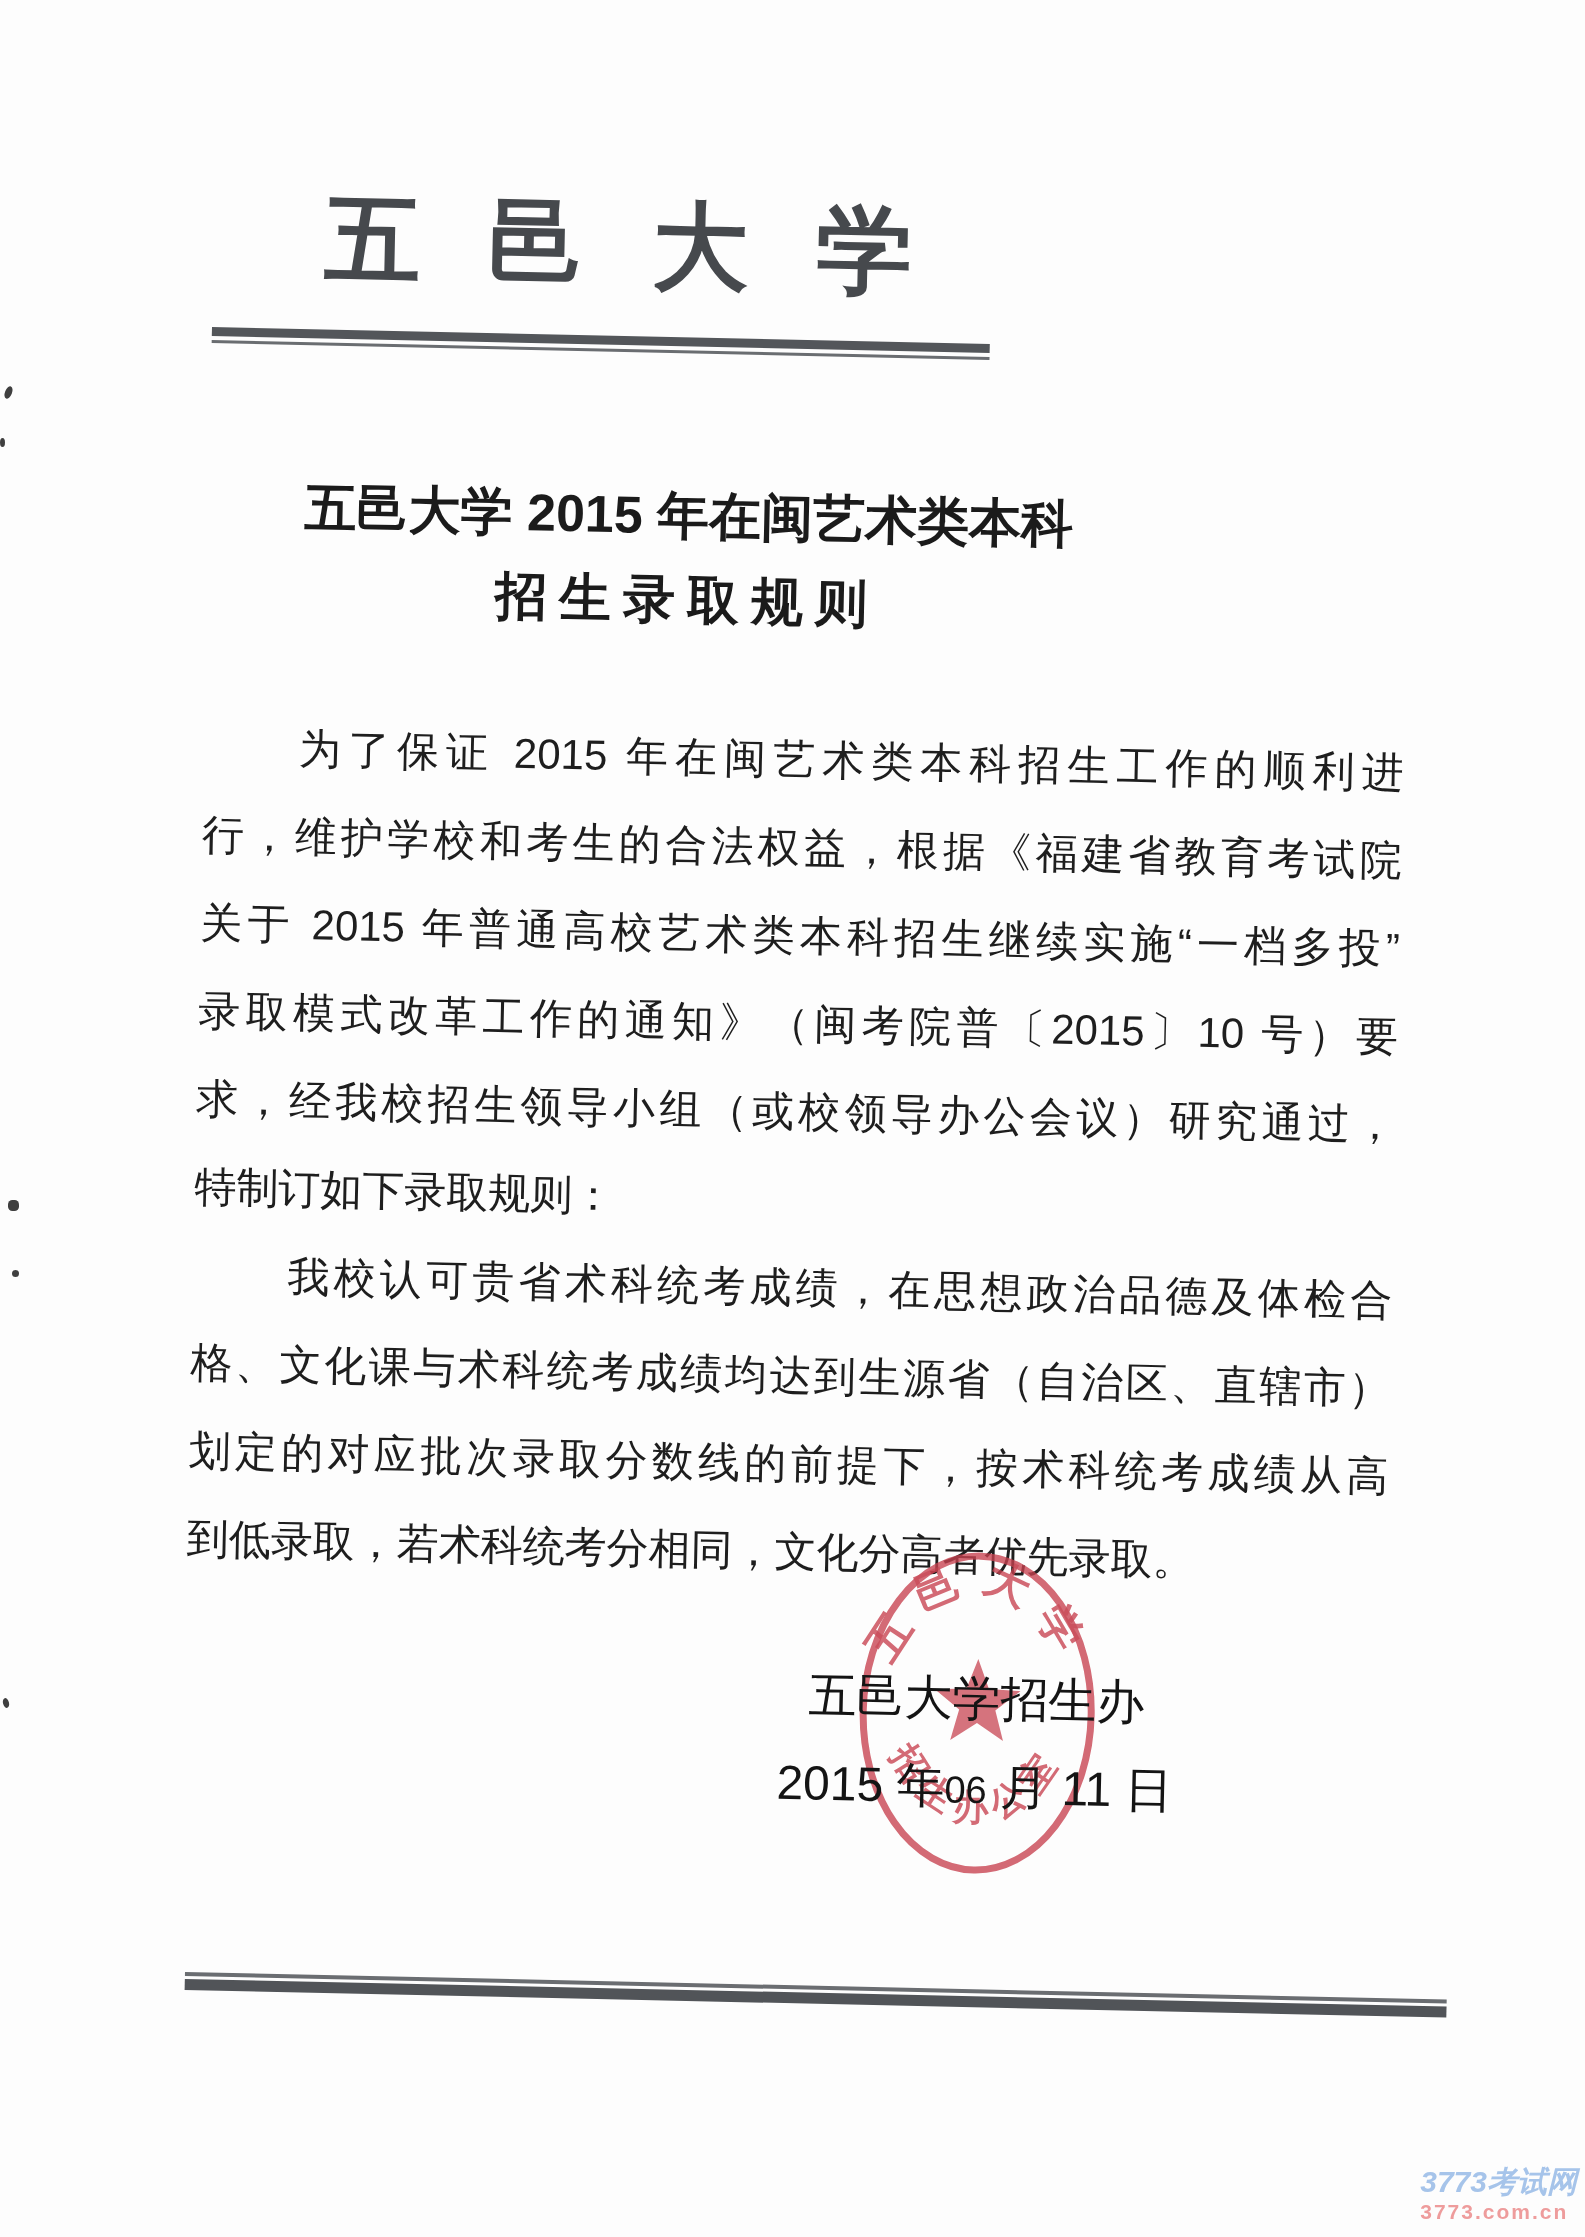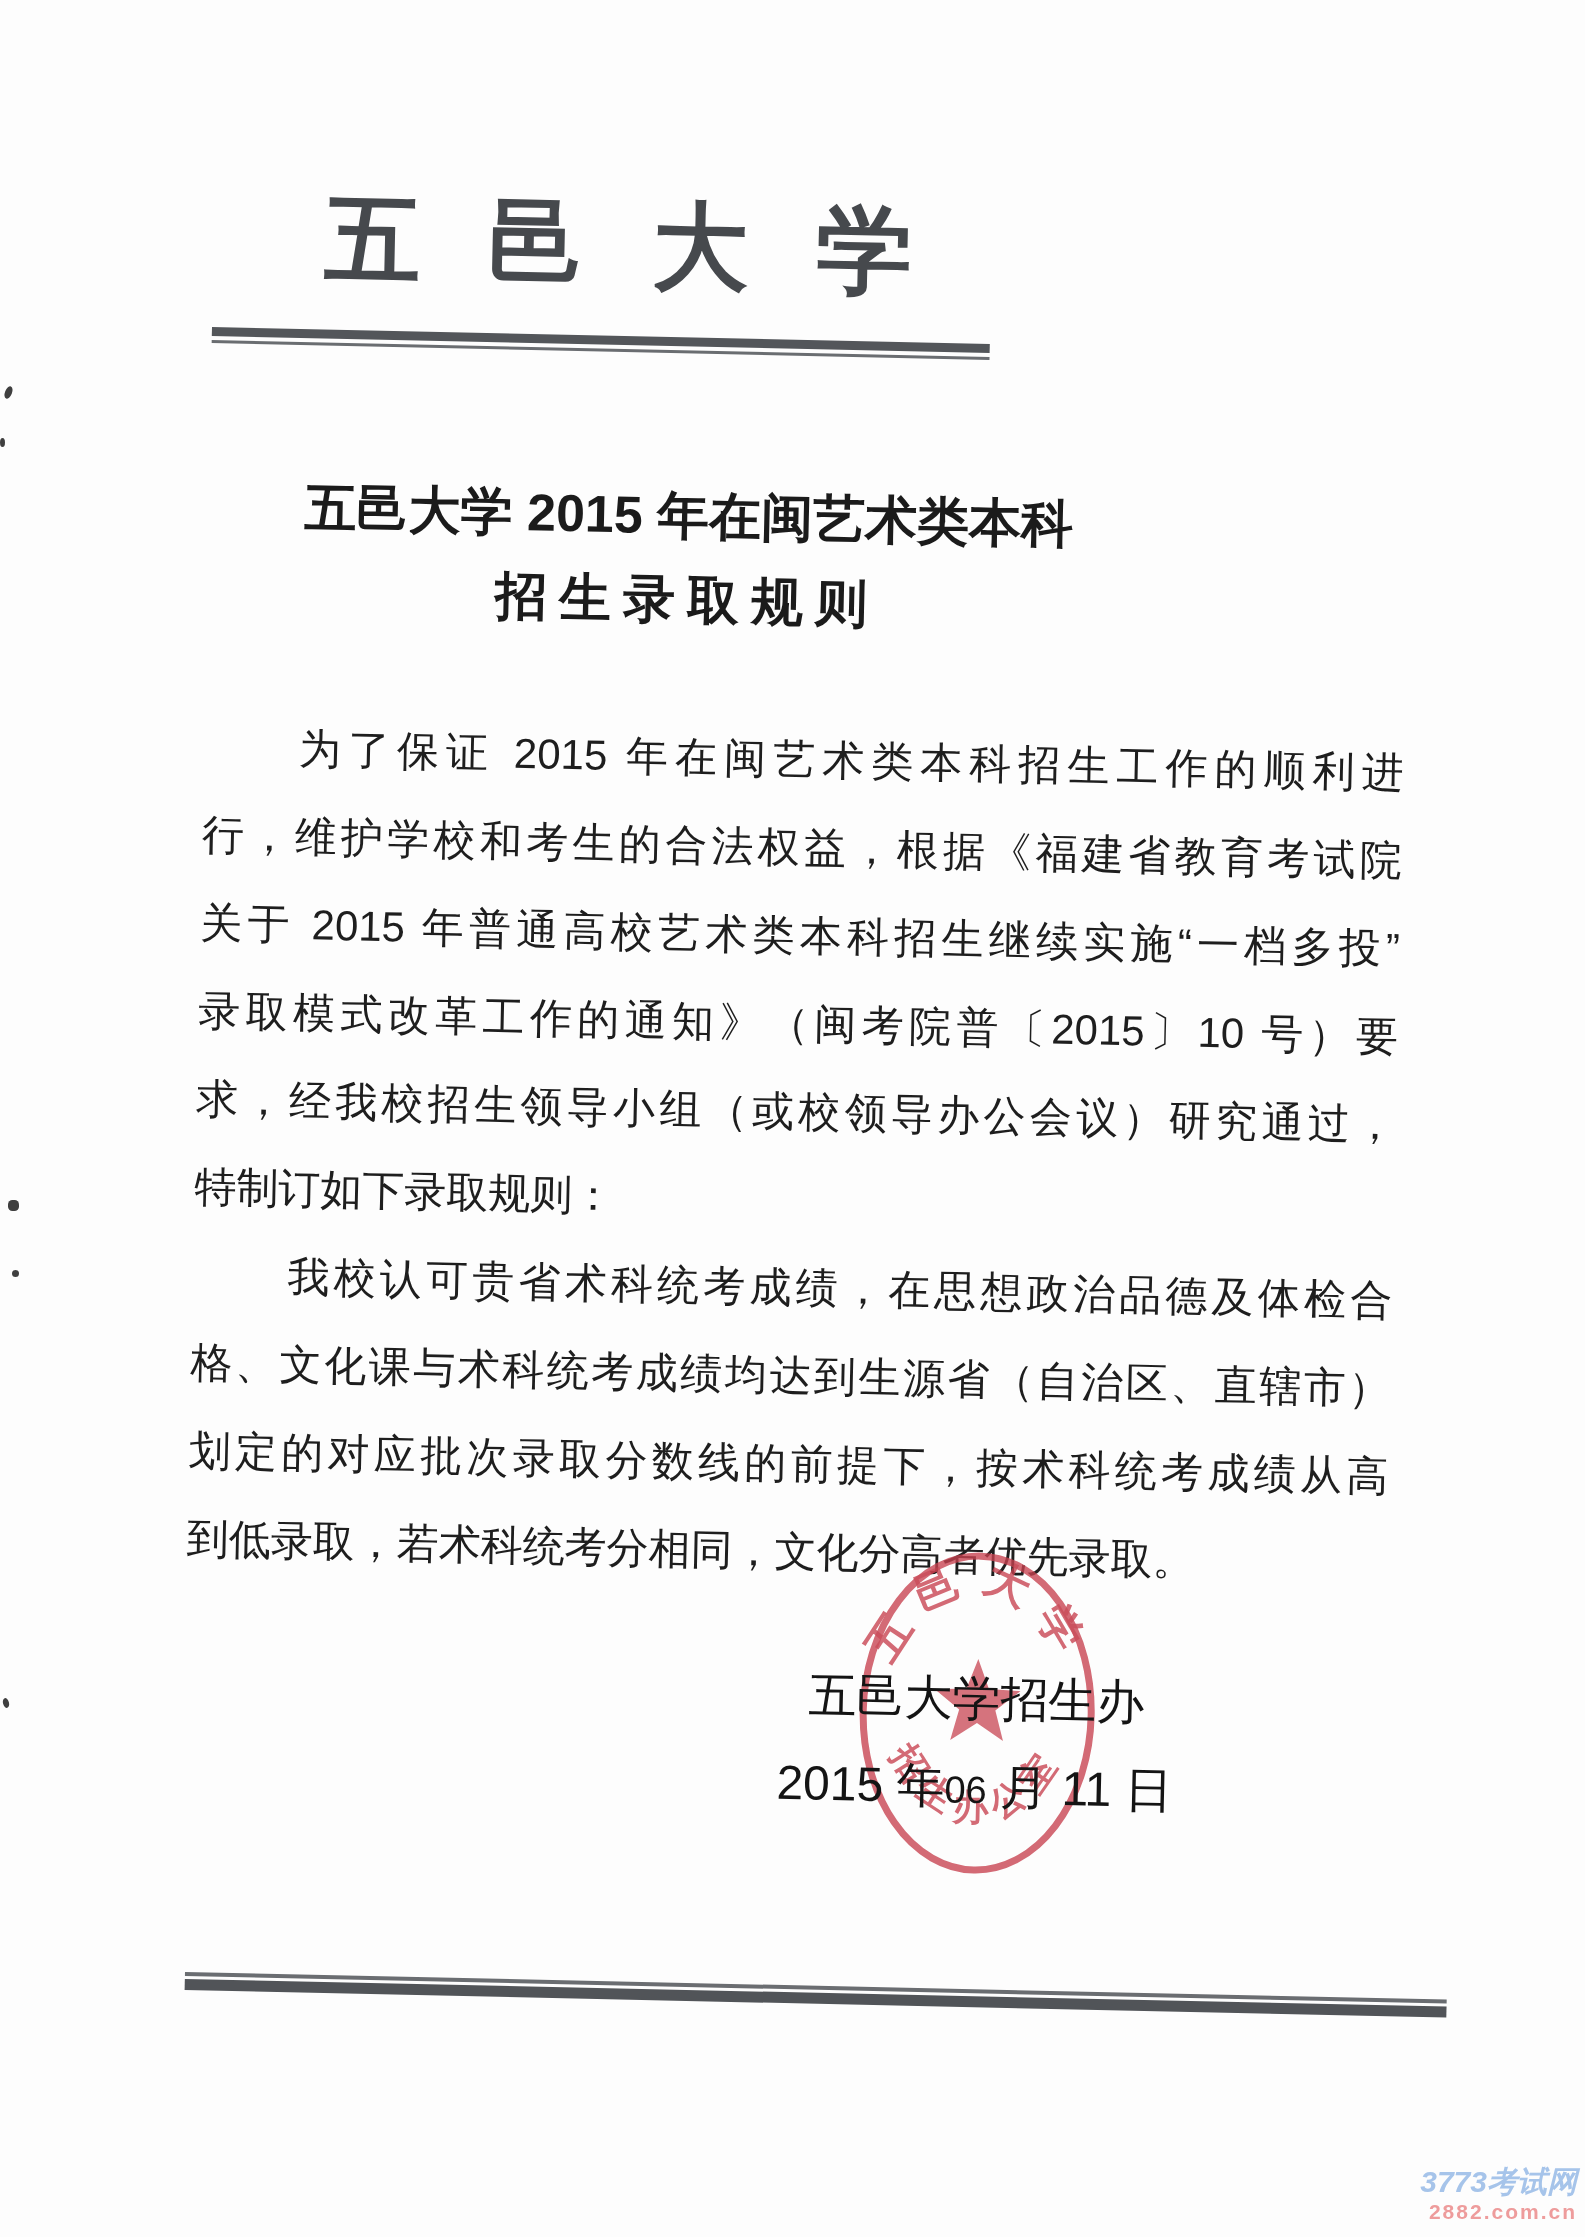--- a/index.html
+++ b/index.html
@@ -48,21 +48,21 @@
     position:absolute; left:0; top:214px; width:560px; z-index:2;
     text-align:center; font-size:48px; color:#141414;
   }
   .date-line .small { font-size:38px; }
 
   .rule-bottom { position:absolute; left:185px; top:1972px; width:1262px; }
   .rule-bottom .thin  { height:4px;  background:#6a6d71; }
   .rule-bottom .thick { height:11px; background:#515458; margin-top:3px; }
 
   
-  .watermark { position:absolute; right:8px; top:2166px; text-align:right; line-height:1.05; }
+  .watermark { position:absolute; right:8px; top:2166px; line-height:1.05; }
   .wm-name { font-style:italic; font-weight:700; font-size:30px; color:#a6c4ea; }
   .wm-url  { font-weight:700; font-size:21px; color:#ee9c9c; letter-spacing:2px; margin-top:3px; }
 
   
   .speck { position:absolute; background:#3f3f3f; border-radius:50%; }
   .speck.s1 { left:5px;  top:386px;  width:7px;  height:13px; transform:rotate(22deg); }
   .speck.s2 { left:0px;  top:438px;  width:5px;  height:9px;  }
   .speck.s3 { left:8px;  top:1200px; width:11px; height:11px; border-radius:40%; }
   .speck.s4 { left:12px; top:1270px; width:7px;  height:7px;  }
   .speck.s5 { left:3px;  top:1698px; width:6px;  height:10px; transform:rotate(-15deg); }
@@ -119,21 +119,21 @@
     <div class="date-line"><span>2015 年</span><span class="small">06</span><span> 月 </span><span>11</span><span> 日</span></div>
   </div>
 
   <div class="rule-bottom tilt">
     <div class="thin"></div>
     <div class="thick"></div>
   </div>
 
   <div class="watermark">
     <div class="wm-name">3773考试网</div>
-    <div class="wm-url">2882.com.cn</div>
+    <div class="wm-url">3773.com.cn</div>
   </div>
 
   <div class="speck s1"></div>
   <div class="speck s2"></div>
   <div class="speck s3"></div>
   <div class="speck s4"></div>
   <div class="speck s5"></div>
 
 </div>
 

